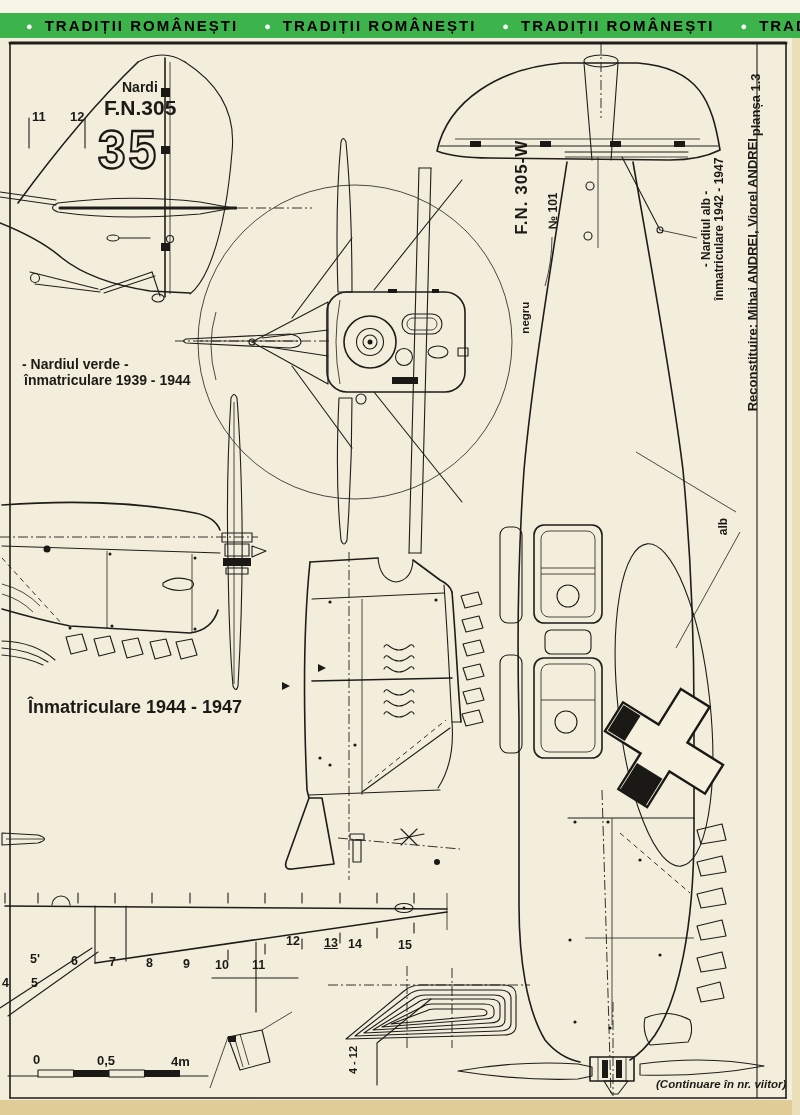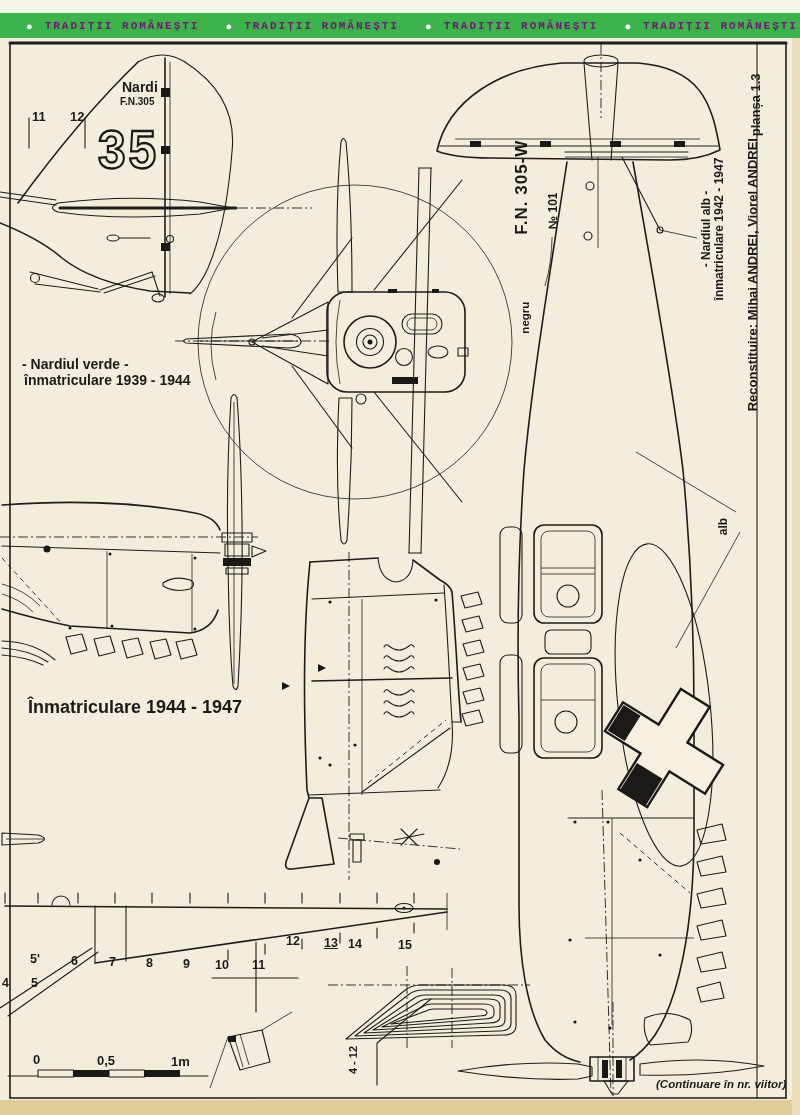--- a/index.html
+++ b/index.html
@@ -3,22 +3,22 @@
 <meta charset="utf-8">
 <style>
   html,body{margin:0;padding:0;background:#c9c2a8;}
   .page{position:relative;width:800px;height:1115px;background:#f3eedb;overflow:hidden;
         font-family:"Liberation Sans",sans-serif;color:#1c1a16;}
   .topstrip{position:absolute;left:0;top:0;width:800px;height:13px;background:#f7f4e8;}
   .banner{position:absolute;left:0;top:13px;width:800px;height:25px;background:#3cb34b;
           display:flex;align-items:center;overflow:hidden;white-space:nowrap;}
   .banner .grp{display:inline-flex;align-items:center;margin-left:26px;}
   .banner .bullet{color:#fff;font-size:11px;margin-right:12px;}
-  .banner .btxt{color:#701a75;font-family:Liberation Mono, monospace;font-weight:bold;
-                font-size:11px;letter-spacing:2px;}
+  .banner .btxt{color:#000000;font-family:Liberation Sans, sans-serif;font-weight:bold;
+                font-size:15px;letter-spacing:2px;}
   .botband{position:absolute;left:0;top:1100px;width:800px;height:15px;background:#e0cc97;}
   .rightstrip{position:absolute;left:792px;top:38px;width:8px;height:1077px;background:#ebdfb9;}
   .lbl{position:absolute;font-weight:bold;line-height:1.15;}
   .rot{position:absolute;font-weight:bold;transform-origin:0 100%;transform:rotate(-90deg);
        white-space:nowrap;line-height:1.1;}
   .outline-num{font-size:54px;font-weight:bold;letter-spacing:3px;color:rgba(243,238,219,0);
        -webkit-text-stroke:2.3px #1b1916;transform:scaleX(.92);transform-origin:left top;}
   svg{position:absolute;left:0;top:0;}
   svg *{vector-effect:non-scaling-stroke;}
   .s  {stroke:#1f1d1a;fill:none;stroke-width:1.1;stroke-linecap:round;stroke-linejoin:round;}
@@ -343,21 +343,21 @@
     <g>
       <line class="s" x1="8" y1="1076" x2="208" y2="1076"></line>
       <rect class="s cream" x="38" y="1070" width="35.5" height="7"></rect>
       <rect class="blk" x="73.5" y="1070" width="35.5" height="7"></rect>
       <rect class="s cream" x="109" y="1070" width="35.5" height="7"></rect>
       <rect class="blk" x="144.5" y="1070" width="35.5" height="7"></rect>
     </g>
   </svg>
 
   <div class="lbl" style="left:122px;top:79px;font-size:14px;">Nardi</div>
-  <div class="lbl" style="left:120px;top:96px;font-size:10px;">F.N.305</div>
+  <div class="lbl" style="left:104px;top:96px;font-size:21px;">F.N.305</div>
   <div class="lbl outline-num" style="left:98px;top:118px;position:absolute;">35</div>
 
   <div class="lbl" style="left:32px;top:110px;font-size:13px;">11</div>
   <div class="lbl" style="left:70px;top:110px;font-size:13px;">12</div>
 
   <div class="lbl" style="left:22px;top:356px;font-size:14px;">- Nardiul verde -</div>
   <div class="lbl" style="left:24px;top:372px;font-size:14px;">înmatriculare  1939 - 1944</div>
 
   <div class="lbl" style="left:28px;top:697px;font-size:18px;">Înmatriculare  1944 - 1947</div>
 
@@ -385,17 +385,17 @@
   <div class="lbl" style="left:324px;top:936px;font-size:12.5px;text-decoration:underline;">13</div>
   <div class="lbl" style="left:348px;top:937px;font-size:12.5px;">14</div>
   <div class="lbl" style="left:398px;top:938px;font-size:12.5px;">15</div>
   <div class="lbl" style="left:2px;top:976px;font-size:12.5px;">4</div>
   <div class="lbl" style="left:31px;top:976px;font-size:12.5px;">5</div>
 
   <div class="rot" style="left:359px;top:1062px;font-size:11px;">4 - 12</div>
 
   <div class="lbl" style="left:33px;top:1053px;font-size:13px;">0</div>
   <div class="lbl" style="left:97px;top:1054px;font-size:13px;">0,5</div>
-  <div class="lbl" style="left:171px;top:1055px;font-size:13px;">1m</div>
+  <div class="lbl" style="left:171px;top:1055px;font-size:13px;">4m</div>
 
   <div class="lbl" style="left:640px;top:1078px;font-size:11.5px;font-style:italic;margin-left:16px;">(Continuare în nr. viitor)</div>
 
 </div>
 
 </body></html>

